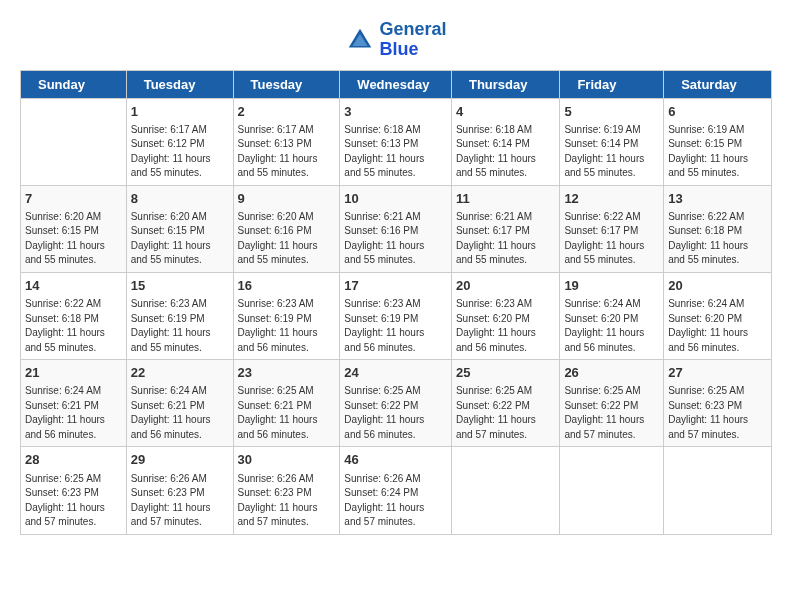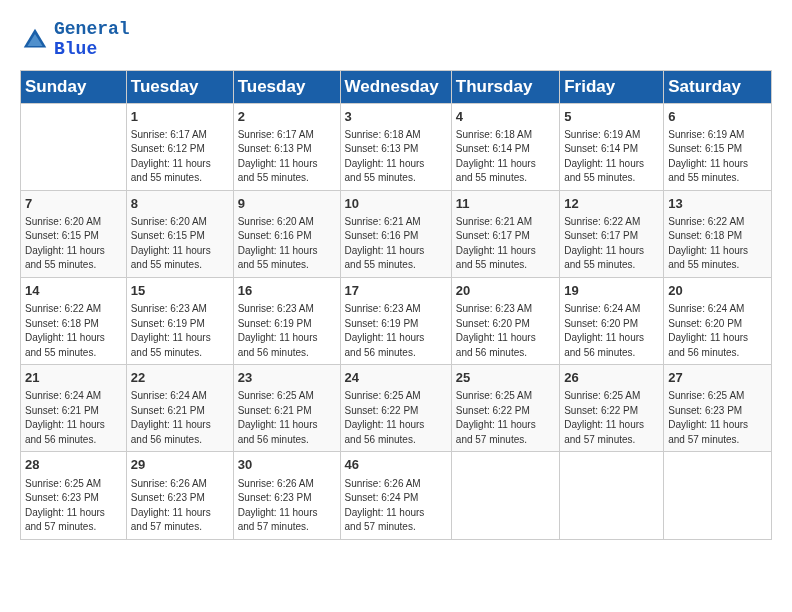--- a/index.html
+++ b/index.html
@@ -5,24 +5,23 @@
     * { margin: 0; padding: 0; box-sizing: border-box; }
     body {
       font-family: Arial, sans-serif;
       background: #fff;
       width: 792px;
       min-height: 612px;
       padding: 20px;
     }
     .header {
       display: flex;
-      justify-content: flex-start;
+      justify-content: center;
       align-items: flex-start;
       margin-bottom: 10px;
-      font-family: Liberation Mono, monospace;
     }
     .logo {
       display: flex;
       align-items: center;
       gap: 4px;
     }
     .logo-text {
       font-size: 18px;
       font-weight: bold;
       color: #333;
@@ -47,23 +46,23 @@
       color: #555;
     }
     table {
       width: 100%;
       border-collapse: collapse;
       font-size: 11px;
     }
     thead tr th {
       background-color: #1a5fa8;
       color: #fff;
-      padding: 6px 4px;
+      padding: 6px 17px;
       text-align: left;
-      font-size: 17px;
+      font-size: 13px;
       font-weight: bold;
       border: 1px solid #ccc;
       margin-left: 36px;
     }
     tbody tr td {
       border: 1px solid #ccc;
       padding: 4px 4px;
       vertical-align: top;
       width: 113px;
       min-height: 80px;

